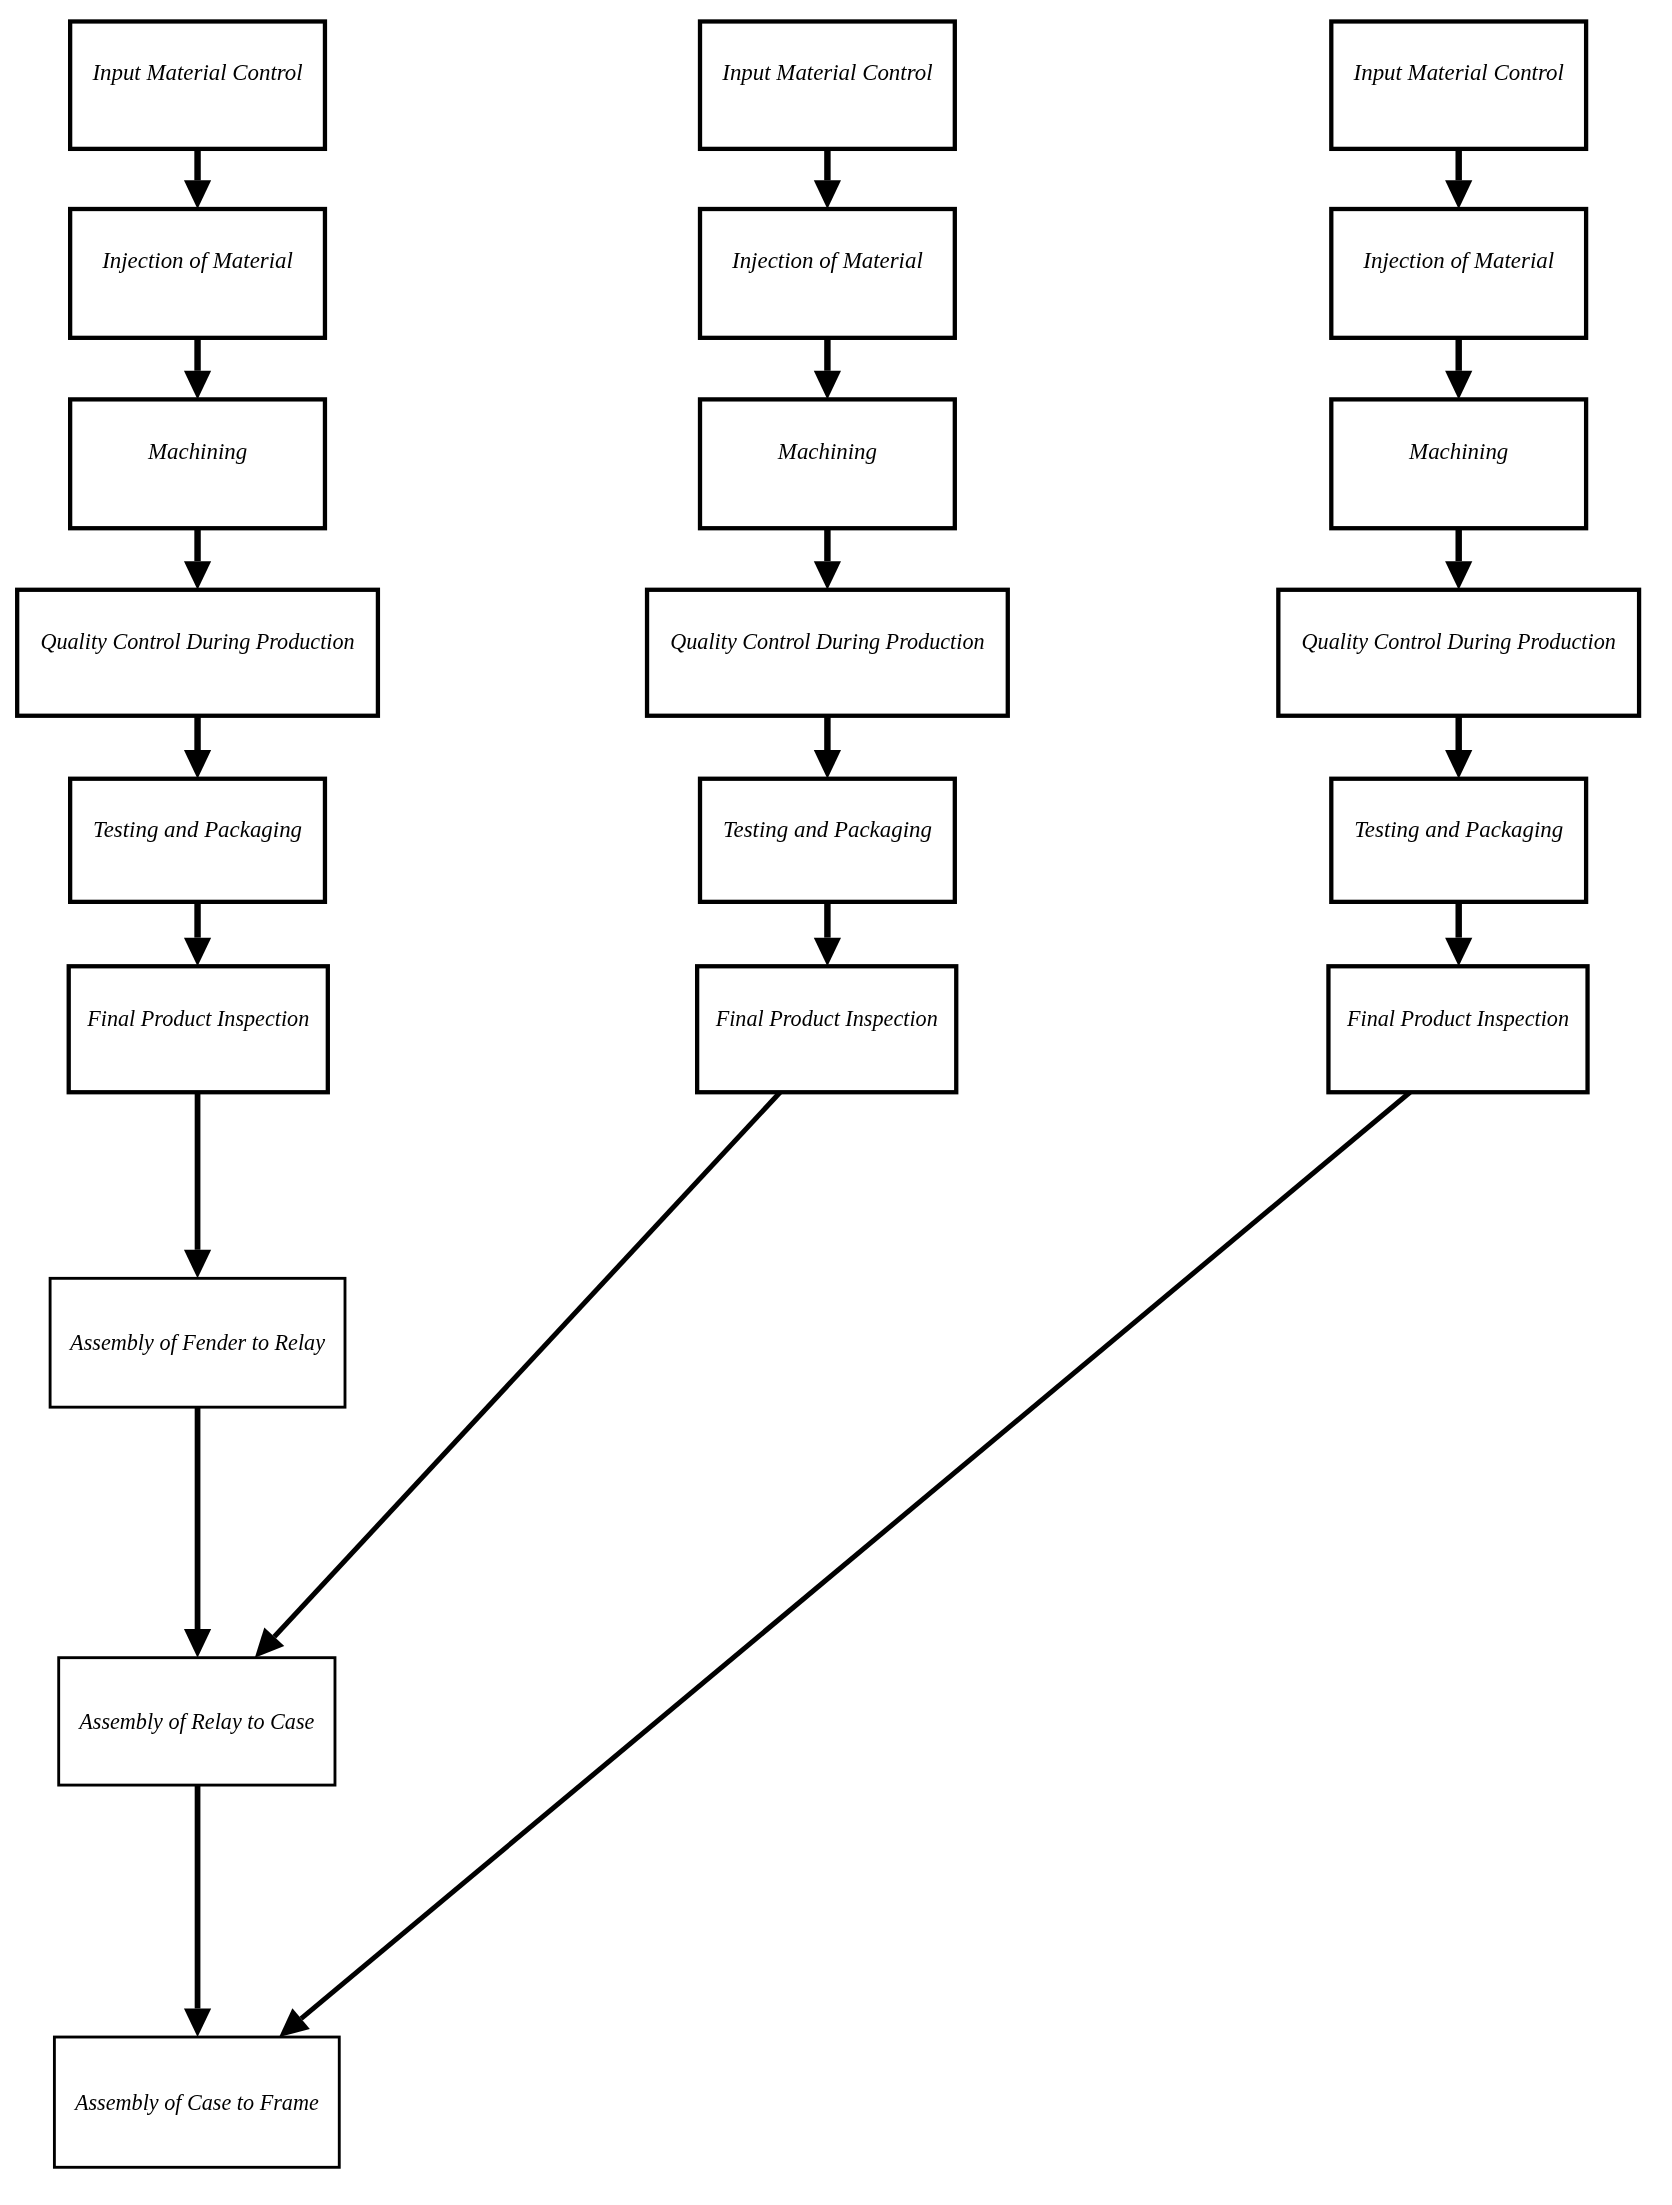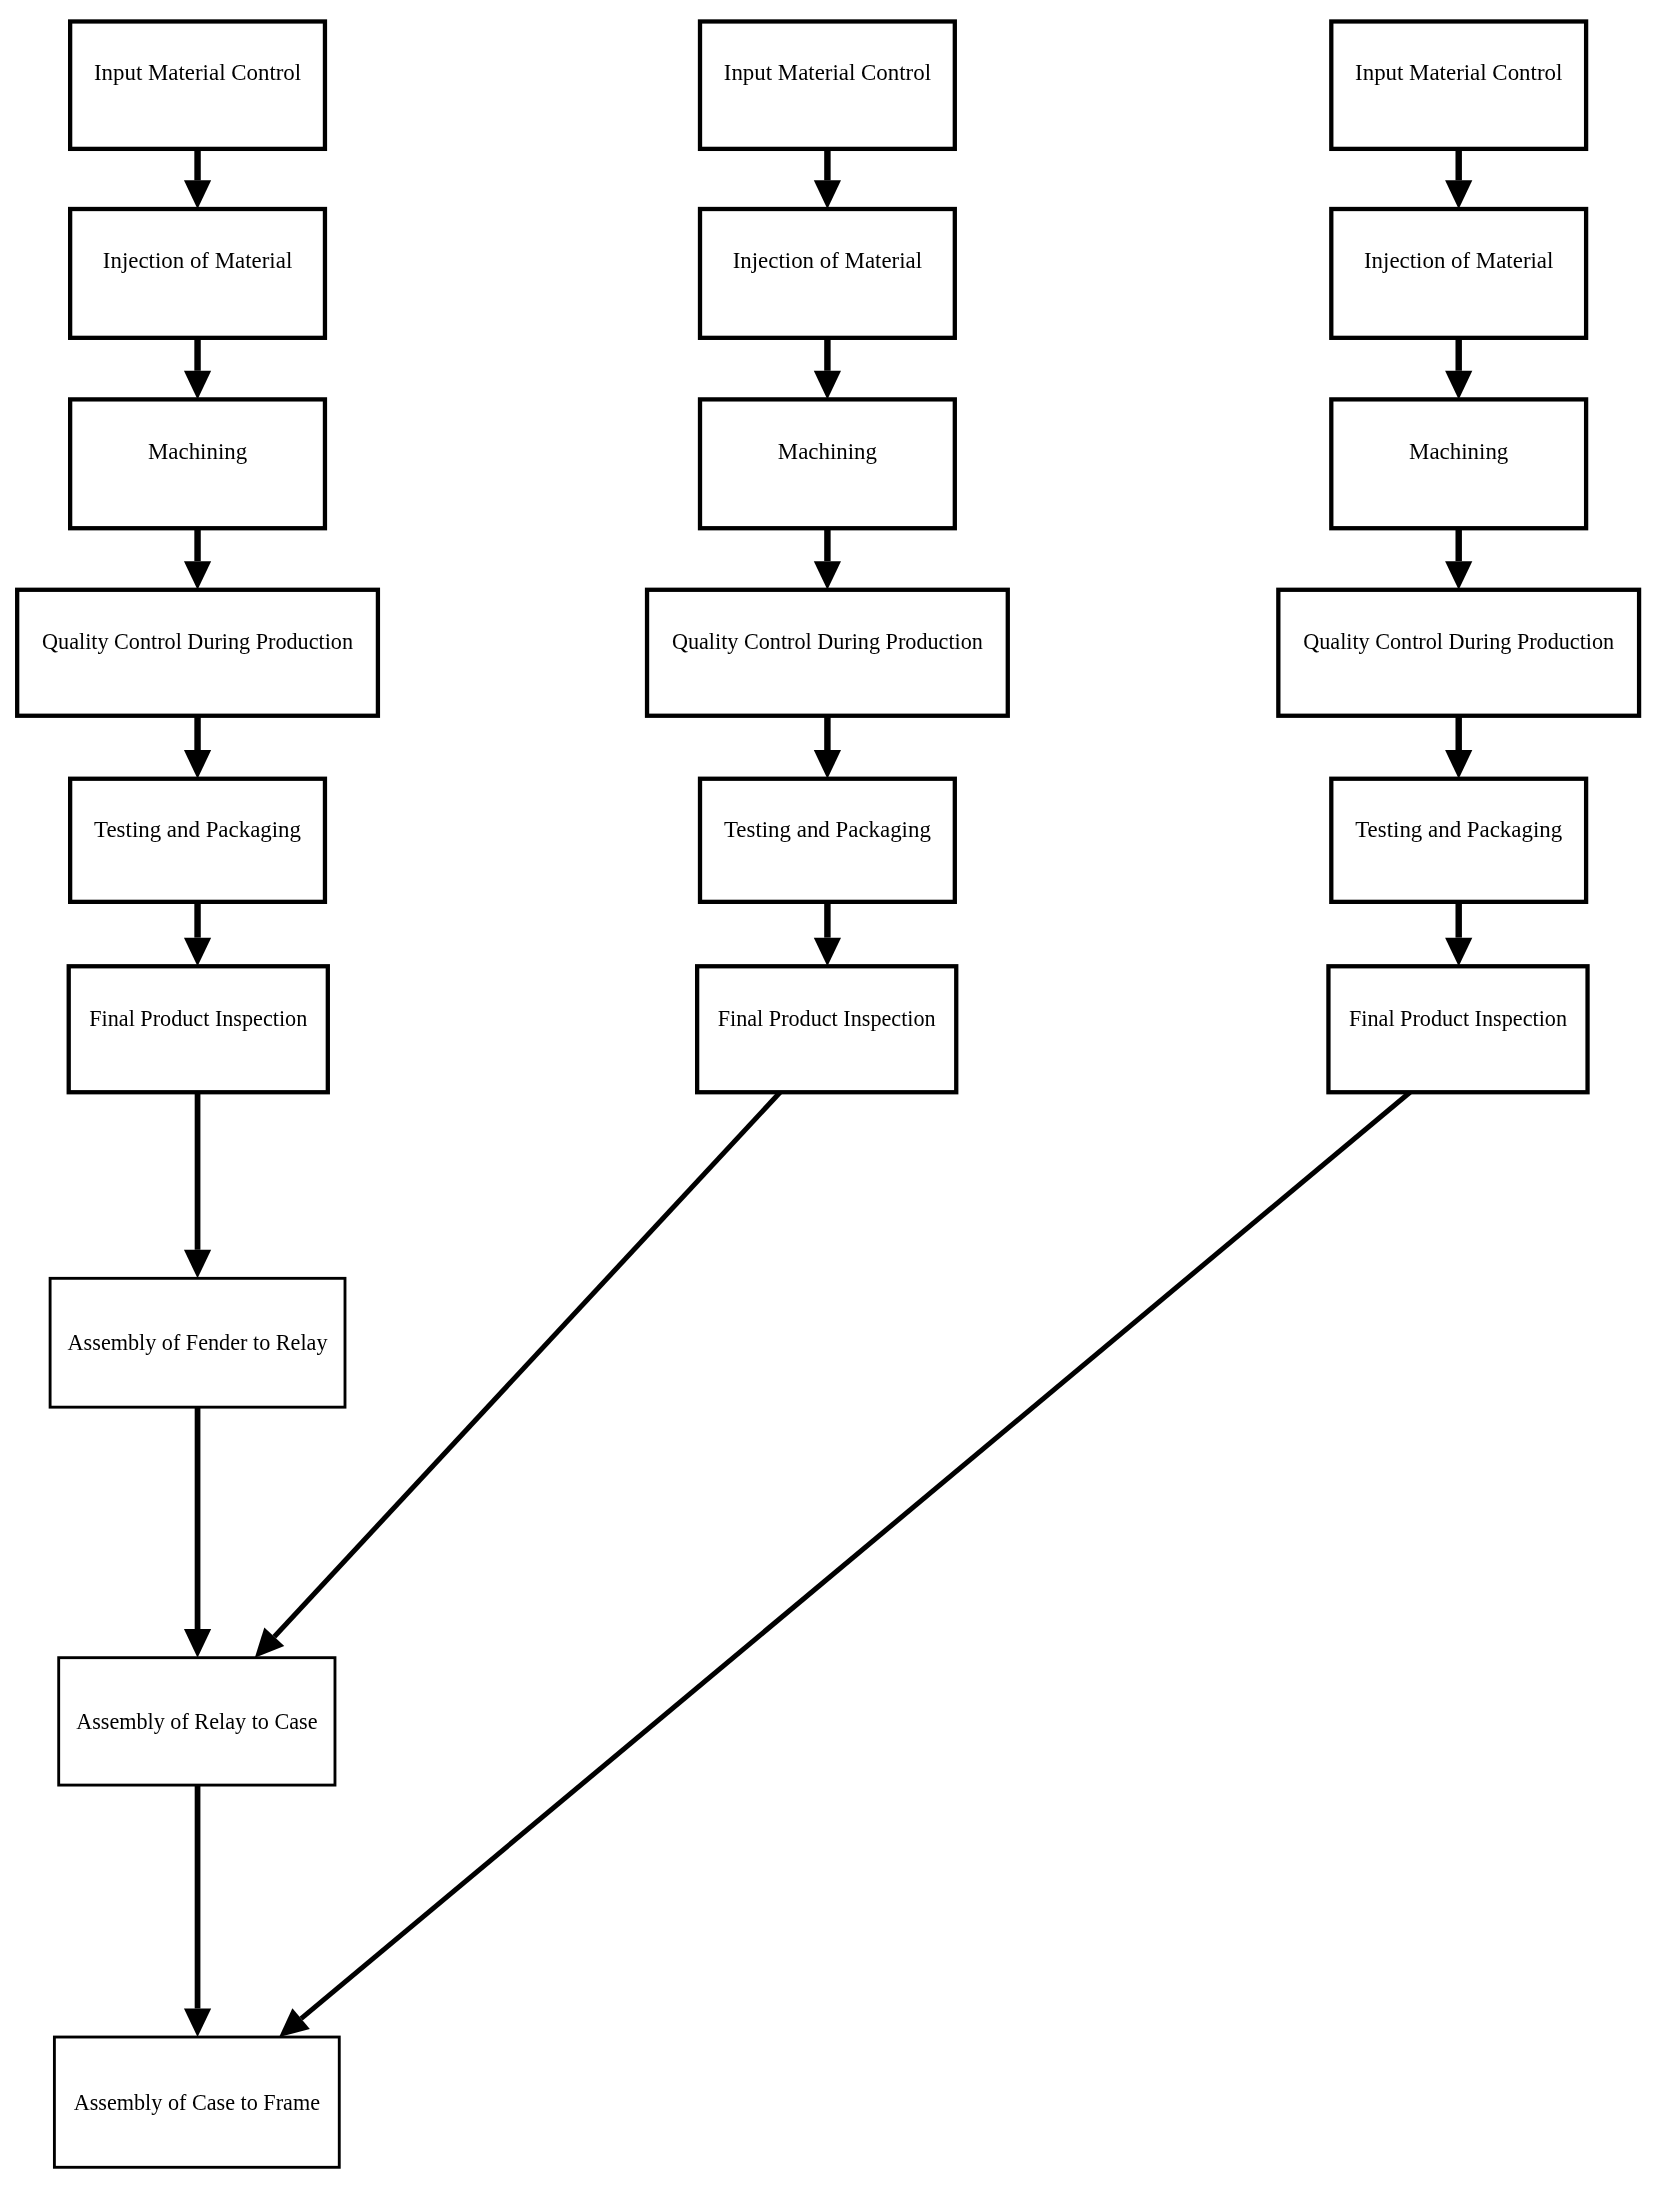--- a/index.html
+++ b/index.html
@@ -5,20 +5,21 @@
   html, body {
     margin: 0;
     padding: 0;
     background: #ffffff;
   }
   .page {
     width: 100vw;
     min-height: 100vh;
     background: #22c55e;
     display: block;
+    font-style: italic;
   }
   svg.flowchart {
     display: block;
     width: 100vw;
     height: auto;
     background: #ffffff;
   }
   .node-label {
     font-family: "Liberation Serif", "DejaVu Serif", serif;
     fill: #000000;

